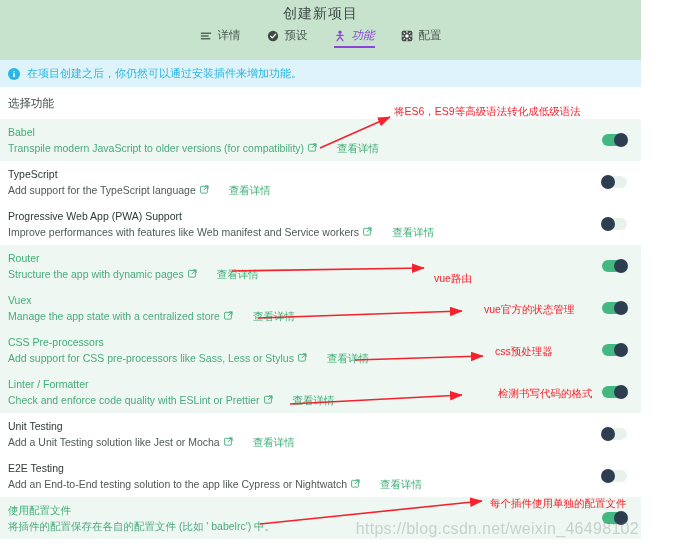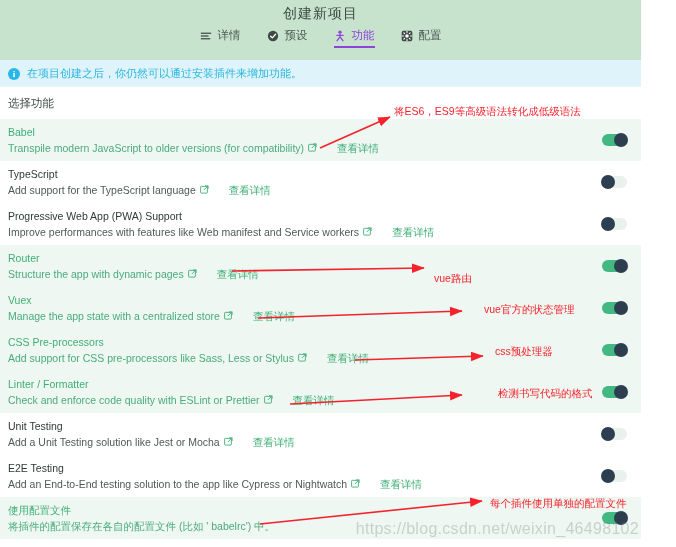--- a/index.html
+++ b/index.html
@@ -37,21 +37,21 @@
     display: flex;
     align-items: center;
     gap: 5px;
     font-size: 11.5px;
     color: #4b5a52;
     padding-bottom: 4px;
     border-bottom: 2px solid transparent;
     cursor: pointer;
     line-height: 1;
   }
-  .tab.active { color: #8e44d8; border-bottom-color: #8e44d8; }
+  .tab.active { color: #8e44d8; border-bottom-color: #8e44d8; font-style: italic; }
   .tab .ico { display:inline-flex; align-items:center; justify-content:center; width:13px; height:13px; }
   .tab svg { display:block; }
 
   
   .banner {
     background: #dff3fb;
     height: 27px;
     display: flex;
     align-items: center;
     padding-left: 8px;

